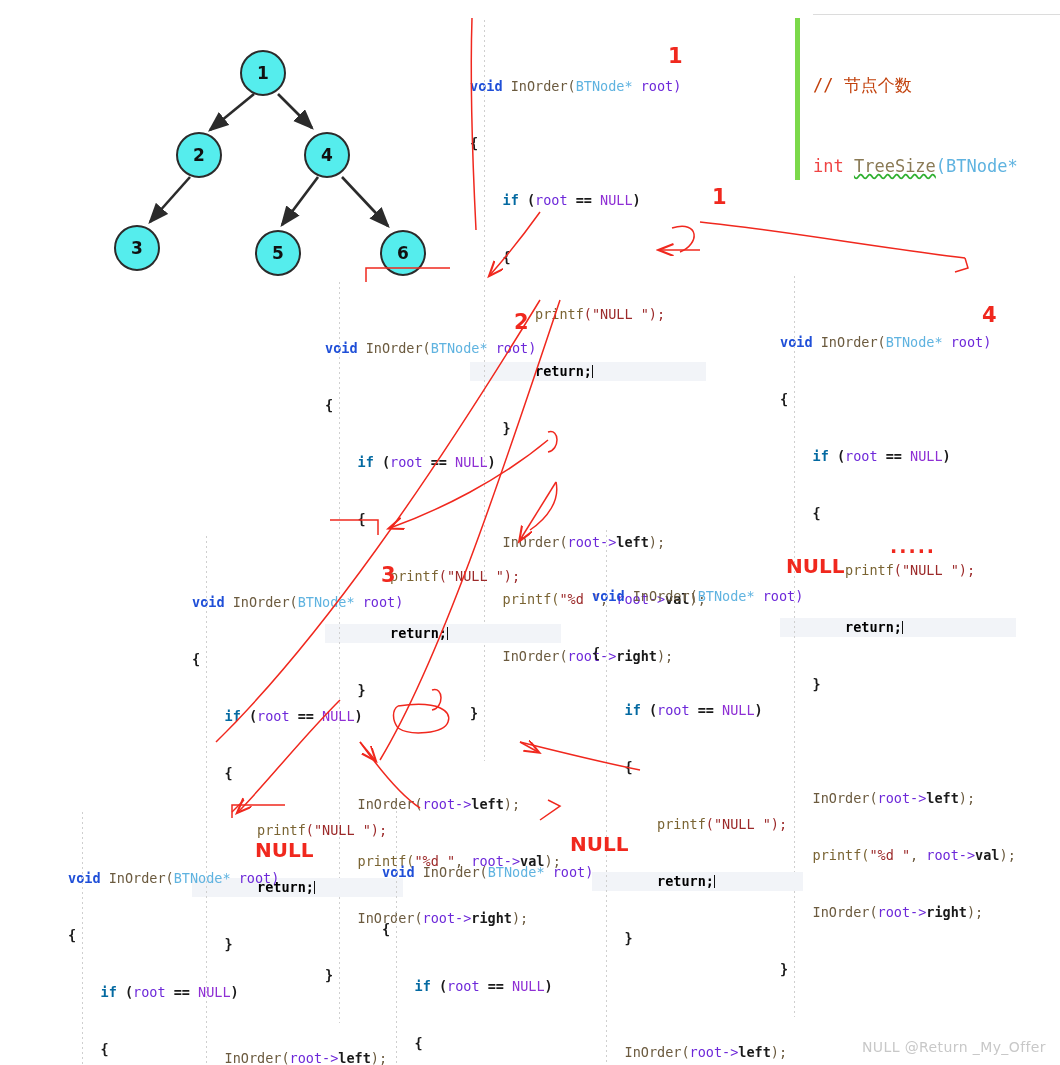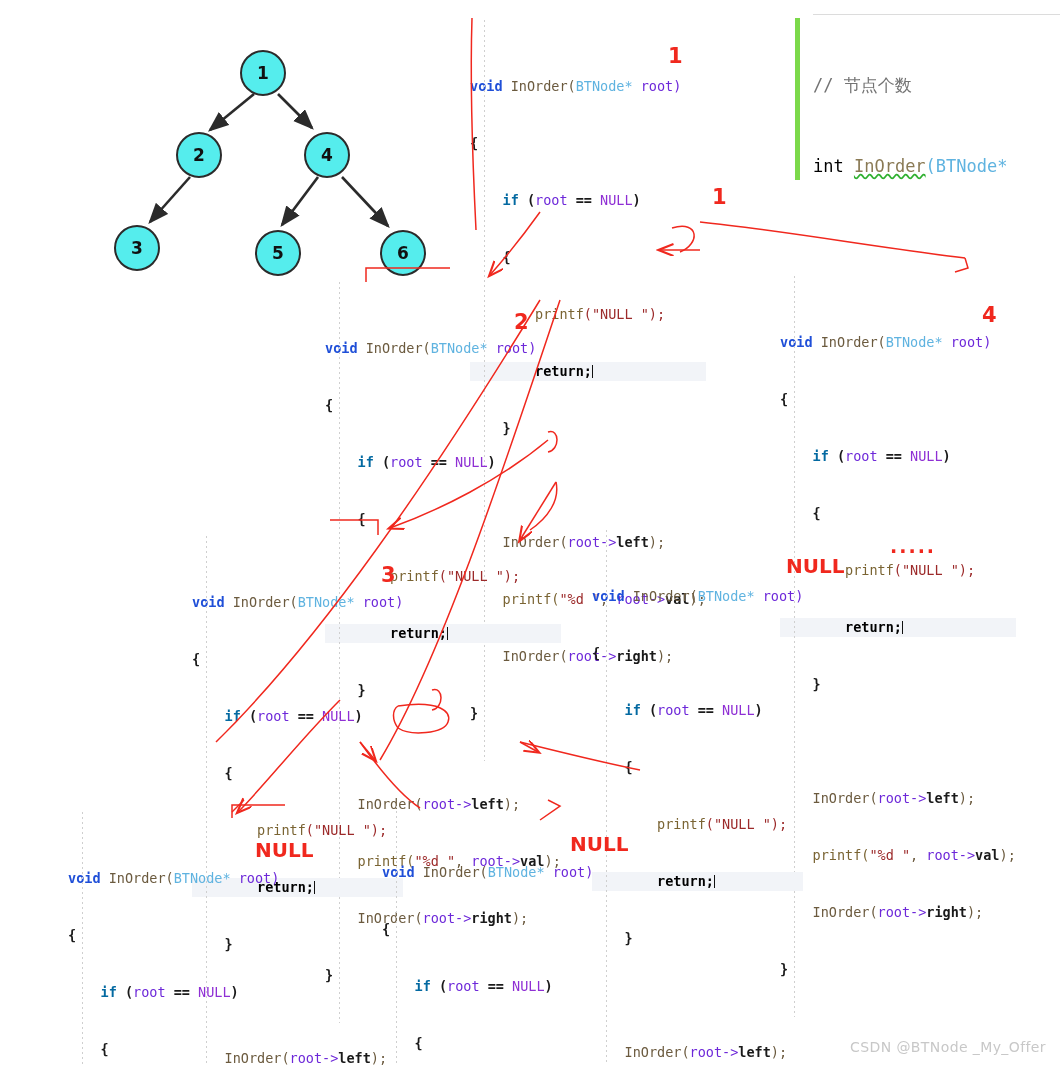--- a/index.html
+++ b/index.html
@@ -69,22 +69,22 @@
   .greenpanel{
     position:absolute;left:795px;top:14px;width:268px;height:170px;
     overflow:hidden;
   }
   .greenbar{position:absolute;left:0;top:4px;width:5px;height:162px;background:#7bd94a;}
   .gp-lines{
     position:absolute;left:18px;top:4px;
     font-family:"DejaVu Sans Mono","Liberation Mono",monospace;
     font-size:17px;line-height:27px;white-space:pre;
   }
-  .c-comment{color:#737373;text-align:center;}
-  .c-int{color:#000000;margin-top:18px;}
+  .c-comment{color:#c2410c;text-align:center;}
+  .c-int{color:#ef4444;margin-top:18px;}
   .c-fname{color:#8a7a55;text-decoration:underline;text-decoration-style:wavy;text-decoration-color:#30b030;}
   .c-type{color:#5fb3e0;}
   .gp-top{position:absolute;left:18px;top:0;width:250px;height:1px;background:#dcdcdc;}
 
   
   .watermark{
     position:absolute;right:14px;bottom:10px;
     font-family:"DejaVu Sans","Liberation Sans",sans-serif;
     font-size:14px;color:#c8c8c8;letter-spacing:.4px;
   }
@@ -113,21 +113,21 @@
     <div class="node" style="left:64px;top:205px;">3</div>
     <div class="node" style="left:205px;top:210px;">5</div>
     <div class="node" style="left:330px;top:210px;">6</div>
   </div>
 
   <div class="greenpanel">
     <div class="gp-top"></div>
     <div class="greenbar"></div>
     <div class="gp-lines">
       <div class="ln"><span class="c-comment">// 节点个数</span></div>
-      <div class="ln"><span class="c-int">int </span><span class="c-fname">InOrder</span><span class="c-type">(BTNode*</span></div>
+      <div class="ln"><span class="c-int">int </span><span class="c-fname">TreeSize</span><span class="c-type">(BTNode*</span></div>
       
       
       
       
     </div>
   </div>
 
   <div class="codeblock" style="left:470px;top:20px;">
     <div class="guide" style="left:14px;"></div>
     <div class="ln"><span class="kw-void">void </span><span class="fn">InOrder(</span><span class="type">BTNode*</span><span class="param"> root)</span></div>
@@ -292,15 +292,15 @@
   <div class="anno anno-num" style="left:668px;top:44px;">1</div>
   <div class="anno anno-num" style="left:712px;top:185px;">1</div>
   <div class="anno anno-num" style="left:514px;top:310px;">2</div>
   <div class="anno anno-num" style="left:982px;top:303px;">4</div>
   <div class="anno anno-num" style="left:381px;top:563px;">3</div>
   <div class="anno anno-null" style="left:786px;top:554px;">NULL</div>
   <div class="anno anno-null" style="left:255px;top:838px;">NULL</div>
   <div class="anno anno-null" style="left:570px;top:832px;">NULL</div>
   <div class="anno anno-dots" style="left:890px;top:535px;">.....</div>
 
-  <div class="watermark">CSDN @BTNode _My_Offer</div>
+  <div class="watermark">NULL @Return _My_Offer</div>
 
 </div>
 
 </body></html>

